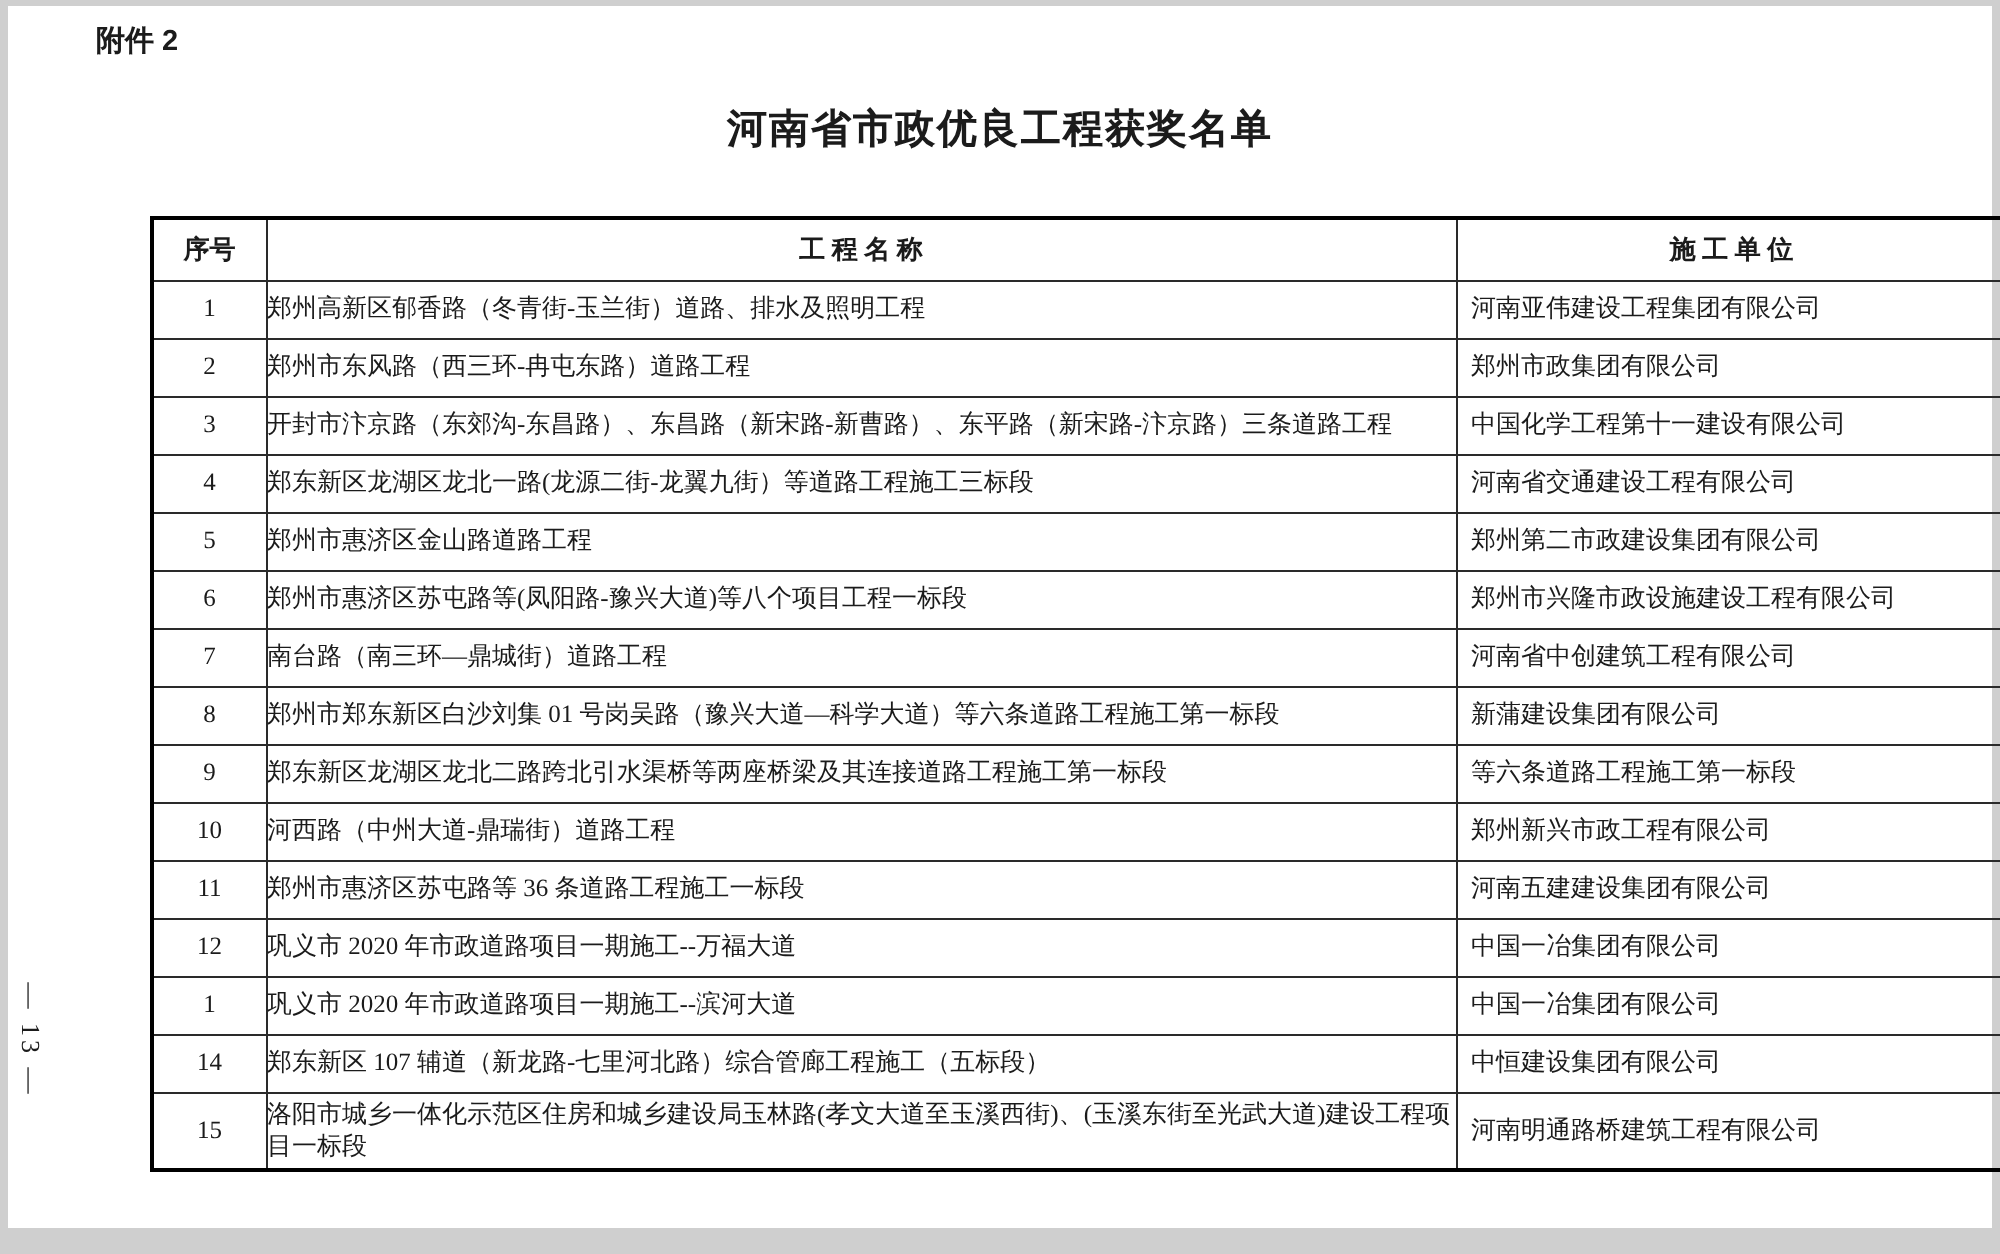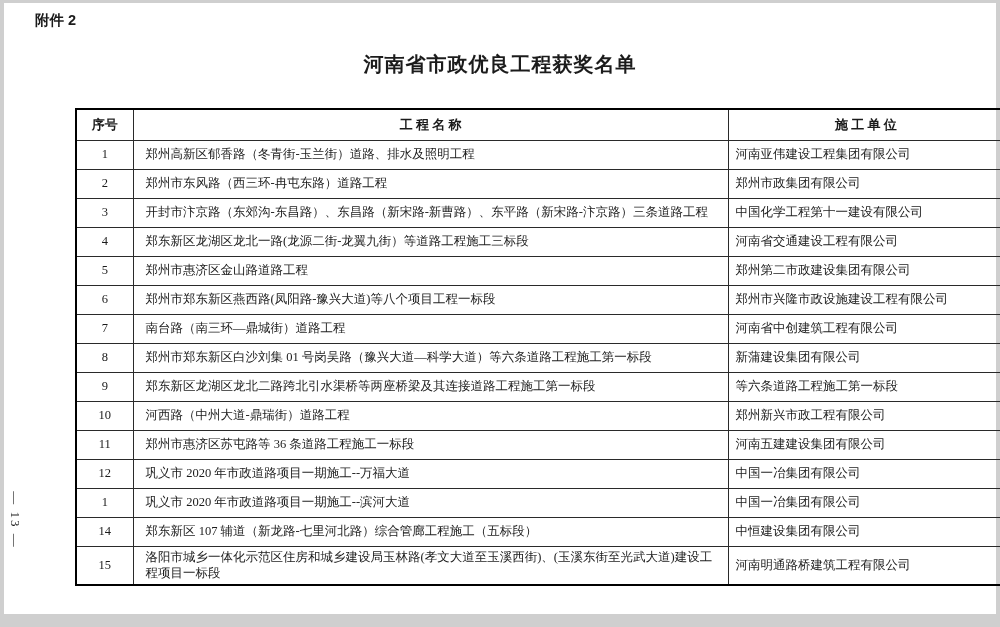--- a/index.html
+++ b/index.html
@@ -11,21 +11,21 @@
     position: relative;
   }
   .page {
     position: absolute;
     left: 4px; top: 3px; right: 4px; bottom: 13px;
     background: #ffffff;
     color: #1b1b1b;
   }
   .attachment {
     position: absolute;
-    left: 31px; top: 8px;
+    left: 44px; top: 8px;
     font-family: "Liberation Sans", "DejaVu Sans", sans-serif;
     font-weight: bold;
     font-size: 14.5px;
   }
   .title {
     position: absolute;
     left: 0; right: 0; top: 48px;
     text-align: center;
     font-family: "Liberation Sans", "DejaVu Sans", sans-serif;
     font-weight: bold;
@@ -59,21 +59,21 @@
   }
   table.awards { border: 2px solid #000; margin-left: 37px; }
   table.awards thead th {
     height: 31px;
     font-weight: bold;
     font-size: 13px;
     text-align: center;
   }
   table.awards tbody td { height: 29px; }
   td.cell-no { text-align: center; }
-  td.cell-project { text-align: left; padding: 2px 12px; }
+  td.cell-project { text-align: left; padding: 2px 0; }
   td.cell-company { text-align: left; padding: 2px 7px; }
 </style>
 </head>
 <body>
 
 <div class="page">
 
   <div class="attachment">附件 2</div>
 
   <div class="title">河南省市政优良工程获奖名单</div>
@@ -117,21 +117,21 @@
   </tr>
 
   <tr>
     <td class="cell-no">5</td>
     <td class="cell-project">郑州市惠济区金山路道路工程</td>
     <td class="cell-company">郑州第二市政建设集团有限公司</td>
   </tr>
 
   <tr>
     <td class="cell-no">6</td>
-    <td class="cell-project">郑州市郑东新区燕西路(凤阳路-豫兴大道)等八个项目工程一标段</td>
+    <td class="cell-project">郑州市惠济区苏屯路等(凤阳路-豫兴大道)等八个项目工程一标段</td>
     <td class="cell-company">郑州市兴隆市政设施建设工程有限公司</td>
   </tr>
 
   <tr>
     <td class="cell-no">7</td>
     <td class="cell-project">南台路（南三环—鼎城街）道路工程</td>
     <td class="cell-company">河南省中创建筑工程有限公司</td>
   </tr>
 
   <tr>

